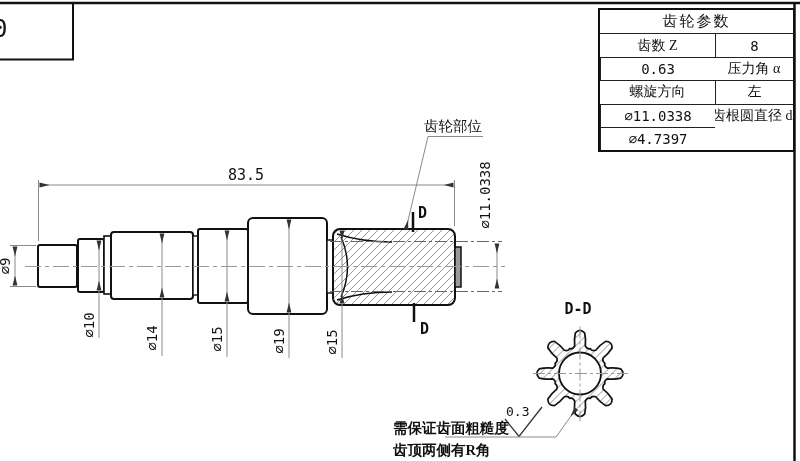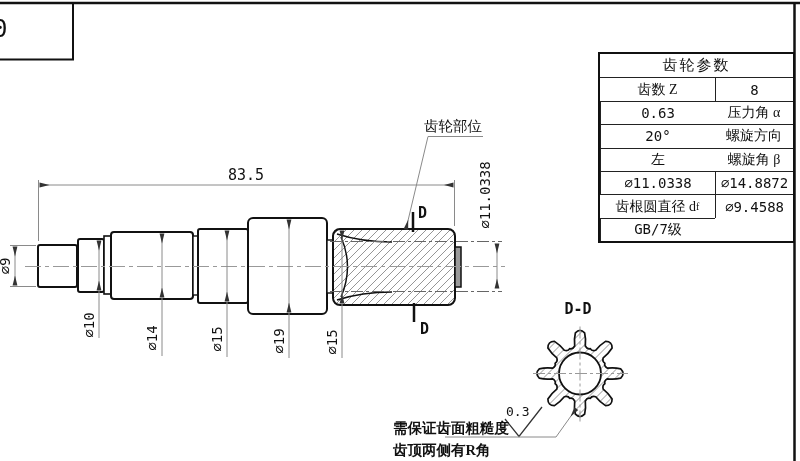--- a/index.html
+++ b/index.html
@@ -3,21 +3,21 @@
 <meta charset="utf-8">
 <style>
   html,body{margin:0;padding:0;background:#e8e8e8;}
   #stage{position:relative;width:800px;height:461px;background:#ffffff;overflow:hidden;
          font-family:"Liberation Serif","DejaVu Serif",serif;}
   #draw{position:absolute;left:0;top:0;}
   
   #param-table{position:absolute;left:598px;top:8px;width:197px;
     border:2px solid #111;box-sizing:border-box;background:#fff;
     display:grid;grid-template-columns:115px 1fr;grid-auto-rows:23.4px;
-    font-size:14px;color:#111;margin-top:44px;}
+    font-size:14px;color:#111;}
   #param-table .cell{border-top:1px solid #222;border-left:1px solid #222;
     display:flex;align-items:center;justify-content:center;
     white-space:nowrap;overflow:hidden;}
   #param-table .head{grid-column:1 / span 2;border-left:none;border-top:none;
     font-size:15px;letter-spacing:2px;}
   #param-table .lab{border-left:none;}
   #param-table sub{font-size:10px;line-height:0;}
   .mono{font-family:"DejaVu Sans Mono",monospace;}
   svg text{fill:#111;}
 </style>
@@ -151,39 +151,32 @@
         <sub></sub>
       </div>
   <div class="cell mono">8</div>
 
   <div class="cell mono">0.63</div>
 
   <div class="cell lab">
         <span>压力角 α</span>
         <sub></sub>
       </div>
-  <div class="cell mono">20°</div>
 
   <div class="cell lab">
         <span>螺旋方向</span>
         <sub></sub>
       </div>
   <div class="cell">左</div>
 
-  <div class="cell lab">
-        <span>螺旋角 β</span>
-        <sub></sub>
-      </div>
 
   <div class="cell mono">⌀11.0338</div>
 
-  <div class="cell mono">⌀14.8872</div>
 
   <div class="cell lab">
         <span>齿根圆直径 d</span>
         <sub>f</sub>
       </div>
-  <div class="cell mono">⌀9.4588</div>
+  <div class="cell mono">⌀4.7397</div>
 
-  <div class="cell mono">GB/7级</div>
 </div>
 
 </div>
 
 </body></html>

